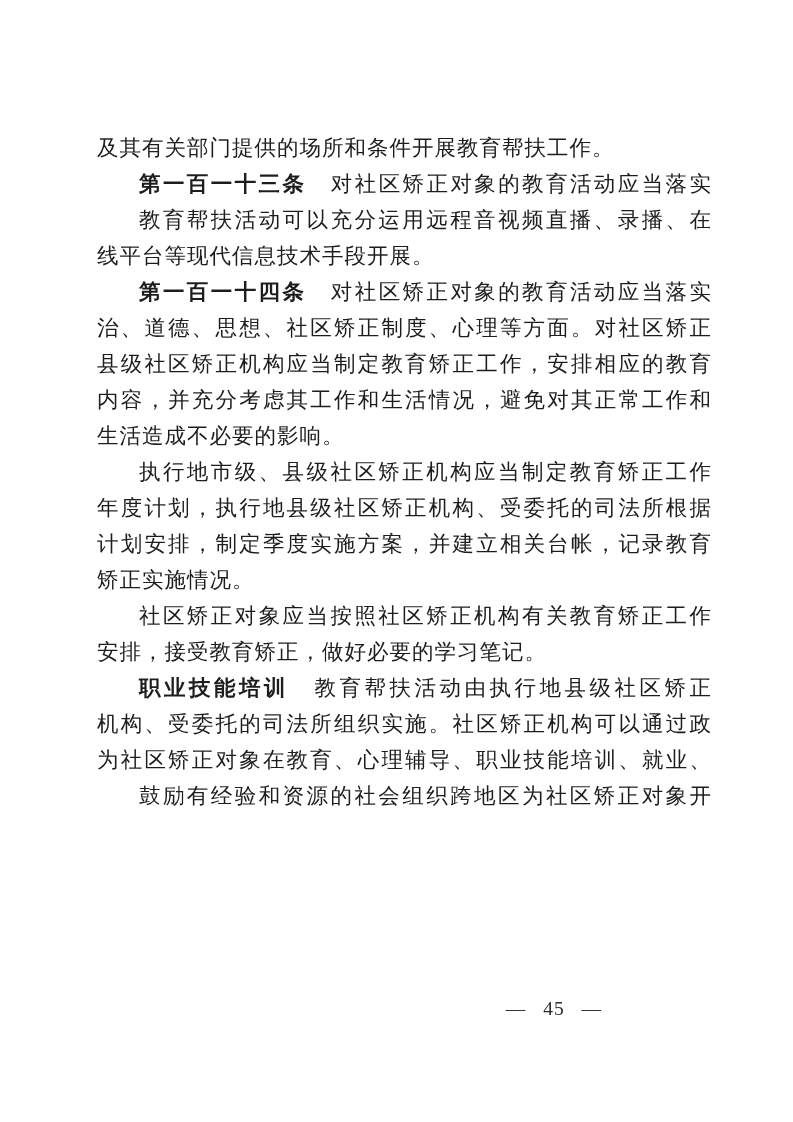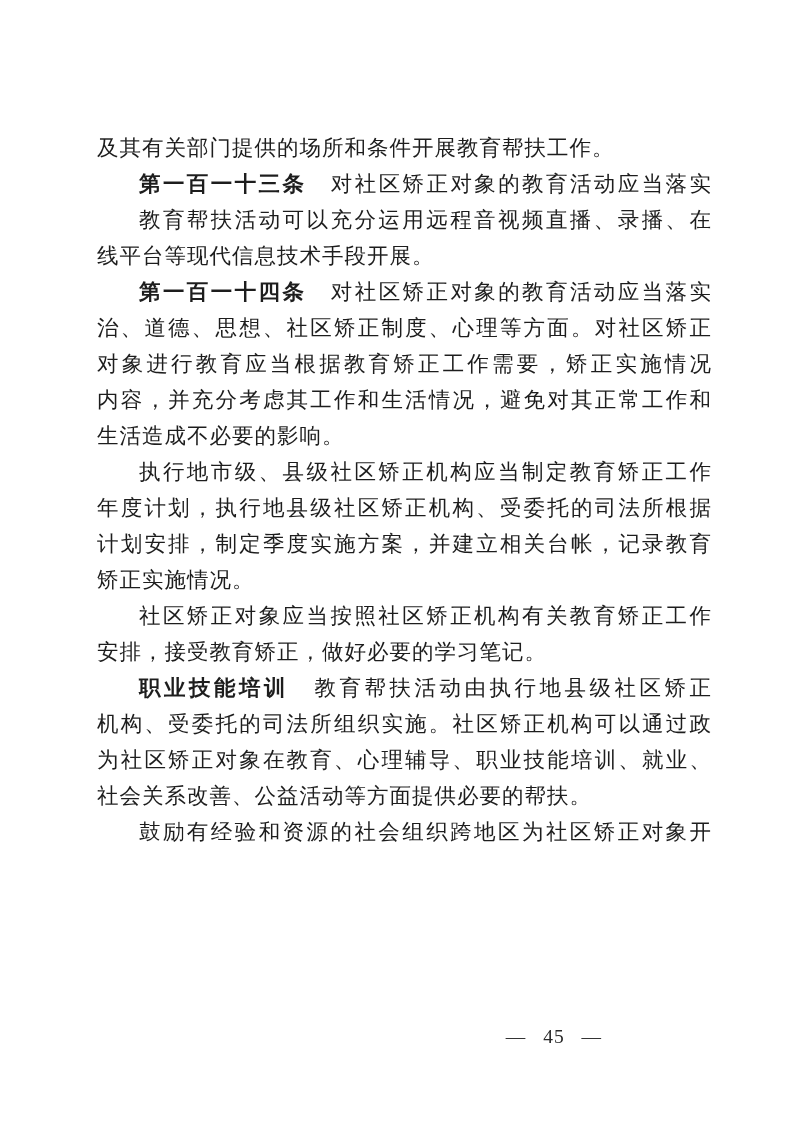--- a/index.html
+++ b/index.html
@@ -50,43 +50,41 @@
   }
   .footer {
     position: absolute;
     top: 996px;
     right: 118px;
     font-size: 19.5px;
     line-height: 26px;
     letter-spacing: 1px;
     word-spacing: 11px;
     color: #2a2a2a;
-    margin-top: 28px;
   }
 </style>
 </head>
 <body>
 
 <div class="page">
   <div class="doc-body">
       <div class="line">及其有关部门提供的场所和条件开展教育帮扶工作。</div>
       <div class="line just indent"><span class="article-head">第一百一十三条</span><span class="head-gap"></span><span>对社区矫正对象的教育活动应当落实</span></div>
       <div class="line just indent">教育帮扶活动可以充分运用远程音视频直播、录播、在</div>
       <div class="line">线平台等现代信息技术手段开展。</div>
       <div class="line just indent"><span class="article-head">第一百一十四条</span><span class="head-gap"></span><span>对社区矫正对象的教育活动应当落实</span></div>
       <div class="line just">治、道德、思想、社区矫正制度、心理等方面。对社区矫正</div>
-      <div class="line just">对象进行教育应当根据教育矫正工作需要，矫正实施情况</div>
+      <div class="line just">县级社区矫正机构应当制定教育矫正工作，安排相应的教育</div>
       <div class="line just">内容，并充分考虑其工作和生活情况，避免对其正常工作和</div>
       <div class="line">生活造成不必要的影响。</div>
       <div class="line just indent">执行地市级、县级社区矫正机构应当制定教育矫正工作</div>
       <div class="line just">年度计划，执行地县级社区矫正机构、受委托的司法所根据</div>
       <div class="line just">计划安排，制定季度实施方案，并建立相关台帐，记录教育</div>
       <div class="line">矫正实施情况。</div>
       <div class="line just indent">社区矫正对象应当按照社区矫正机构有关教育矫正工作</div>
       <div class="line">安排，接受教育矫正，做好必要的学习笔记。</div>
       <div class="line just indent"><span class="article-head">职业技能培训</span><span class="head-gap"></span><span>教育帮扶活动由执行地县级社区矫正</span></div>
       <div class="line just">机构、受委托的司法所组织实施。社区矫正机构可以通过政</div>
       <div class="line just">为社区矫正对象在教育、心理辅导、职业技能培训、就业、</div>
-      <div class="line">社会关系改善、公益活动等方面提供必要的帮扶。</div>
       <div class="line just indent">鼓励有经验和资源的社会组织跨地区为社区矫正对象开</div>
     </div>
   <div class="footer">— 45 —</div>
 </div>
 
 </body></html>

